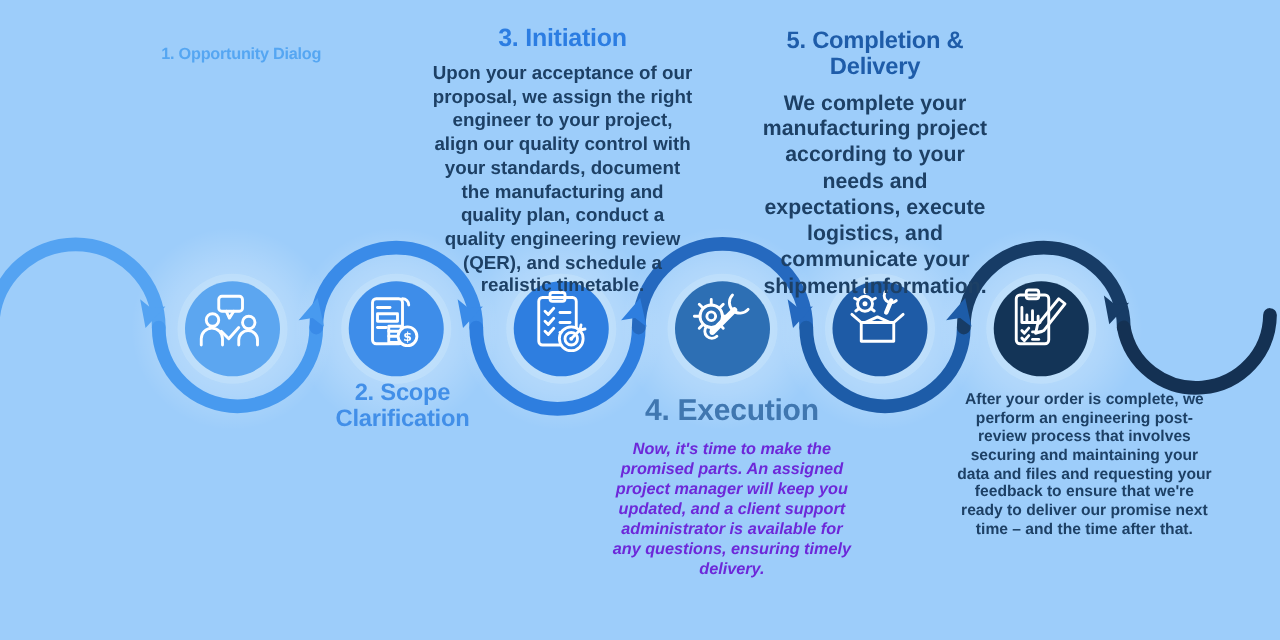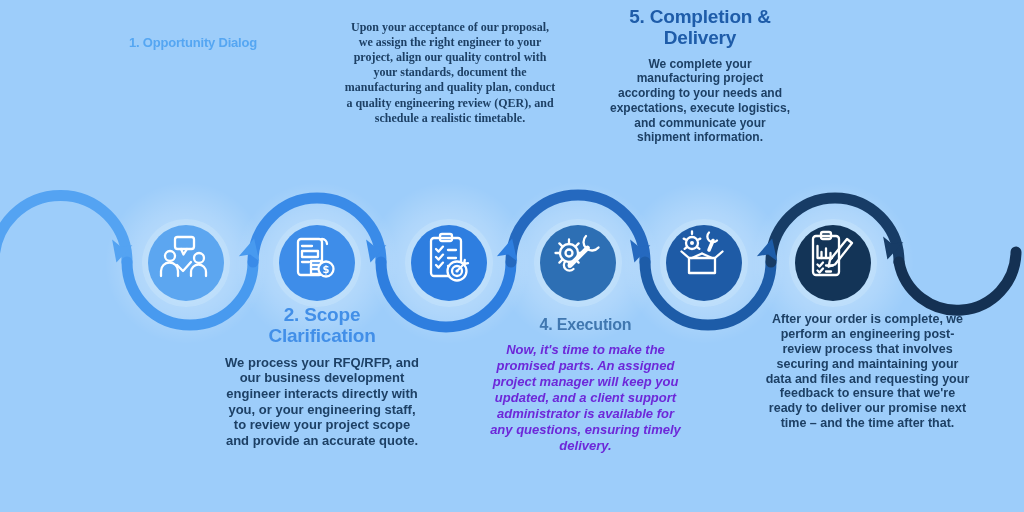--- a/index.html
+++ b/index.html
@@ -16,23 +16,23 @@
   .wave{position:absolute;left:0;top:0;}
   .wave path.seg{fill:none;stroke-width:11;stroke-linecap:round;}
   .node{position:absolute;top:213px;width:100px;height:100px;}
   .ic{stroke:#FFFFFF;stroke-width:2.3;fill:none;stroke-linecap:round;stroke-linejoin:round;}
   .step{position:absolute;text-align:center;}
   .step .title{font-weight:700;line-height:1.12;letter-spacing:-0.2px;margin:0 auto 8px auto;}
   .step .body{font-weight:700;margin:0 auto;}
   
   #step1{left:88px;top:36px;width:210px;}  #step1 .title{font-size:13px;max-width:165px;}  #step1 .body{font-size:12.5px;line-height:1.17;max-width:180px;}
   #step2{left:217px;top:304px;width:210px;} #step2 .title{font-size:19px;max-width:160px;}  #step2 .body{font-size:13px;line-height:1.21;max-width:198px;margin-top:3px;}
-  #step3{left:338px;top:20px;width:224px;}  #step3 .title{font-size:20px;}                  #step3 .body{font-size:12px;line-height:1.26;max-width:214px;font-family:Liberation Serif, serif;}
-  #step4{left:478px;top:316px;width:215px;} #step4 .title{font-size:16px;}                  #step4 .body{font-size:13px;line-height:1.23;max-width:202px;}
-  #step5{left:597px;top:6px;width:206px;}  #step5 .title{font-size:19px;max-width:160px;}  #step5 .body{font-size:12px;line-height:1.23;max-width:184px;}
+  #step3{left:338px;top:20px;width:224px;}  #step3 .title{font-size:20px;}                  #step3 .body{font-size:15px;line-height:1.26;max-width:214px;}
+  #step4{left:478px;top:316px;width:215px;} #step4 .title{font-size:24px;}                  #step4 .body{font-size:13px;line-height:1.23;max-width:202px;}
+  #step5{left:597px;top:22px;width:206px;}  #step5 .title{font-size:19px;max-width:160px;}  #step5 .body{font-size:17px;line-height:1.23;max-width:184px;}
   #step6{left:735px;top:312px;width:238px;} #step6 .title{font-size:21px;}                  #step6 .body{font-size:12.5px;line-height:1.19;max-width:228px;}
 </style>
 </head>
 <body>
 
 <div id="stage">
 
   <div class="glow" style="left:104px;top:181px"></div>
   <div class="glow" style="left:235px;top:181px"></div>
   <div class="glow" style="left:367px;top:181px"></div>
@@ -152,24 +152,24 @@
       <path d="M64 26 l5 4 -17 21.5 -6.5 2.2 1.5 -6.8 z"></path>
     </g>
   </svg>
 
   <div class="step" id="step1">
     <div class="title" style="color: rgb(85, 166, 242);">1. Opportunity Dialog</div>
   </div>
 
   <div class="step" id="step2">
     <div class="title" style="color: rgb(66, 143, 232);">2. Scope Clarification</div>
-    <div class="body" style="color: rgb(29, 64, 101);">We process your RFQ/RFP, and our business development engineer interacts directly with you, or your engineering staff, to review your project scope and provide an accurate quote.</div>
   </div>
 
   <div class="step" id="step3">
+    <div class="title" style="color: rgb(44, 125, 226);">3. Initiation</div>
     <div class="body" style="color: rgb(29, 64, 101);">Upon your acceptance of our proposal, we assign the right engineer to your project, align our quality control with your standards, document the manufacturing and quality plan, conduct a quality engineering review (QER), and schedule a realistic timetable.</div>
   </div>
 
   <div class="step" id="step4">
     <div class="title" style="color: rgb(64, 119, 176);">4. Execution</div>
     <div class="body" style="color: #6d28d9; font-style: italic;">Now, it's time to make the promised parts. An assigned project manager will keep you updated, and a client support administrator is available for any questions, ensuring timely delivery.</div>
   </div>
 
   <div class="step" id="step5">
     <div class="title" style="color: rgb(30, 92, 169);">5. Completion &amp; Delivery</div>

